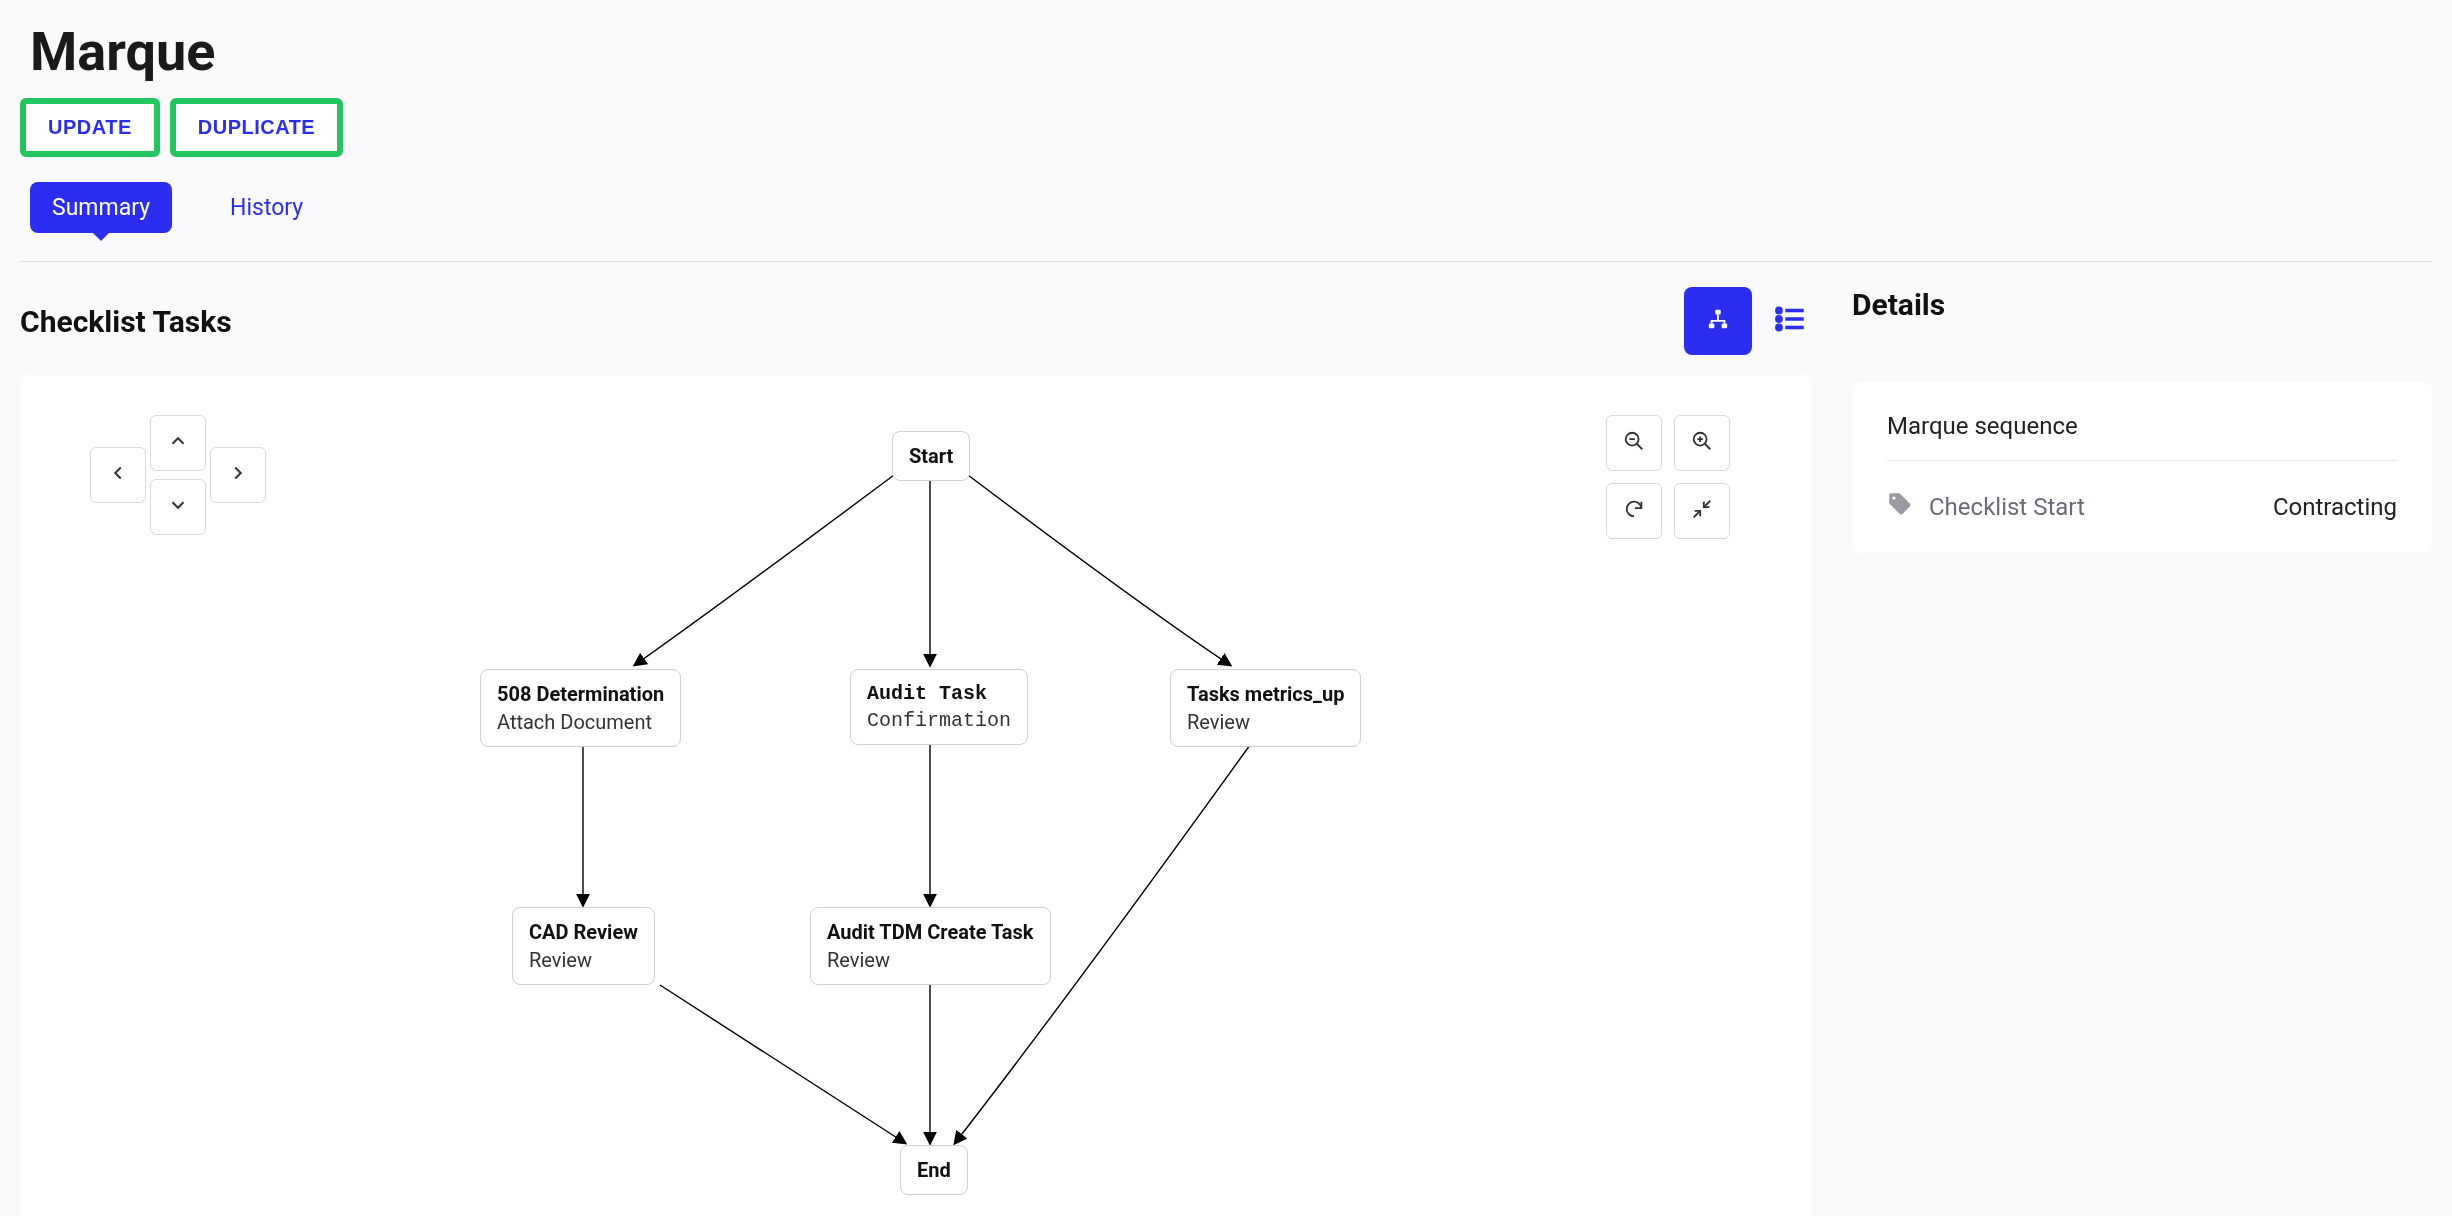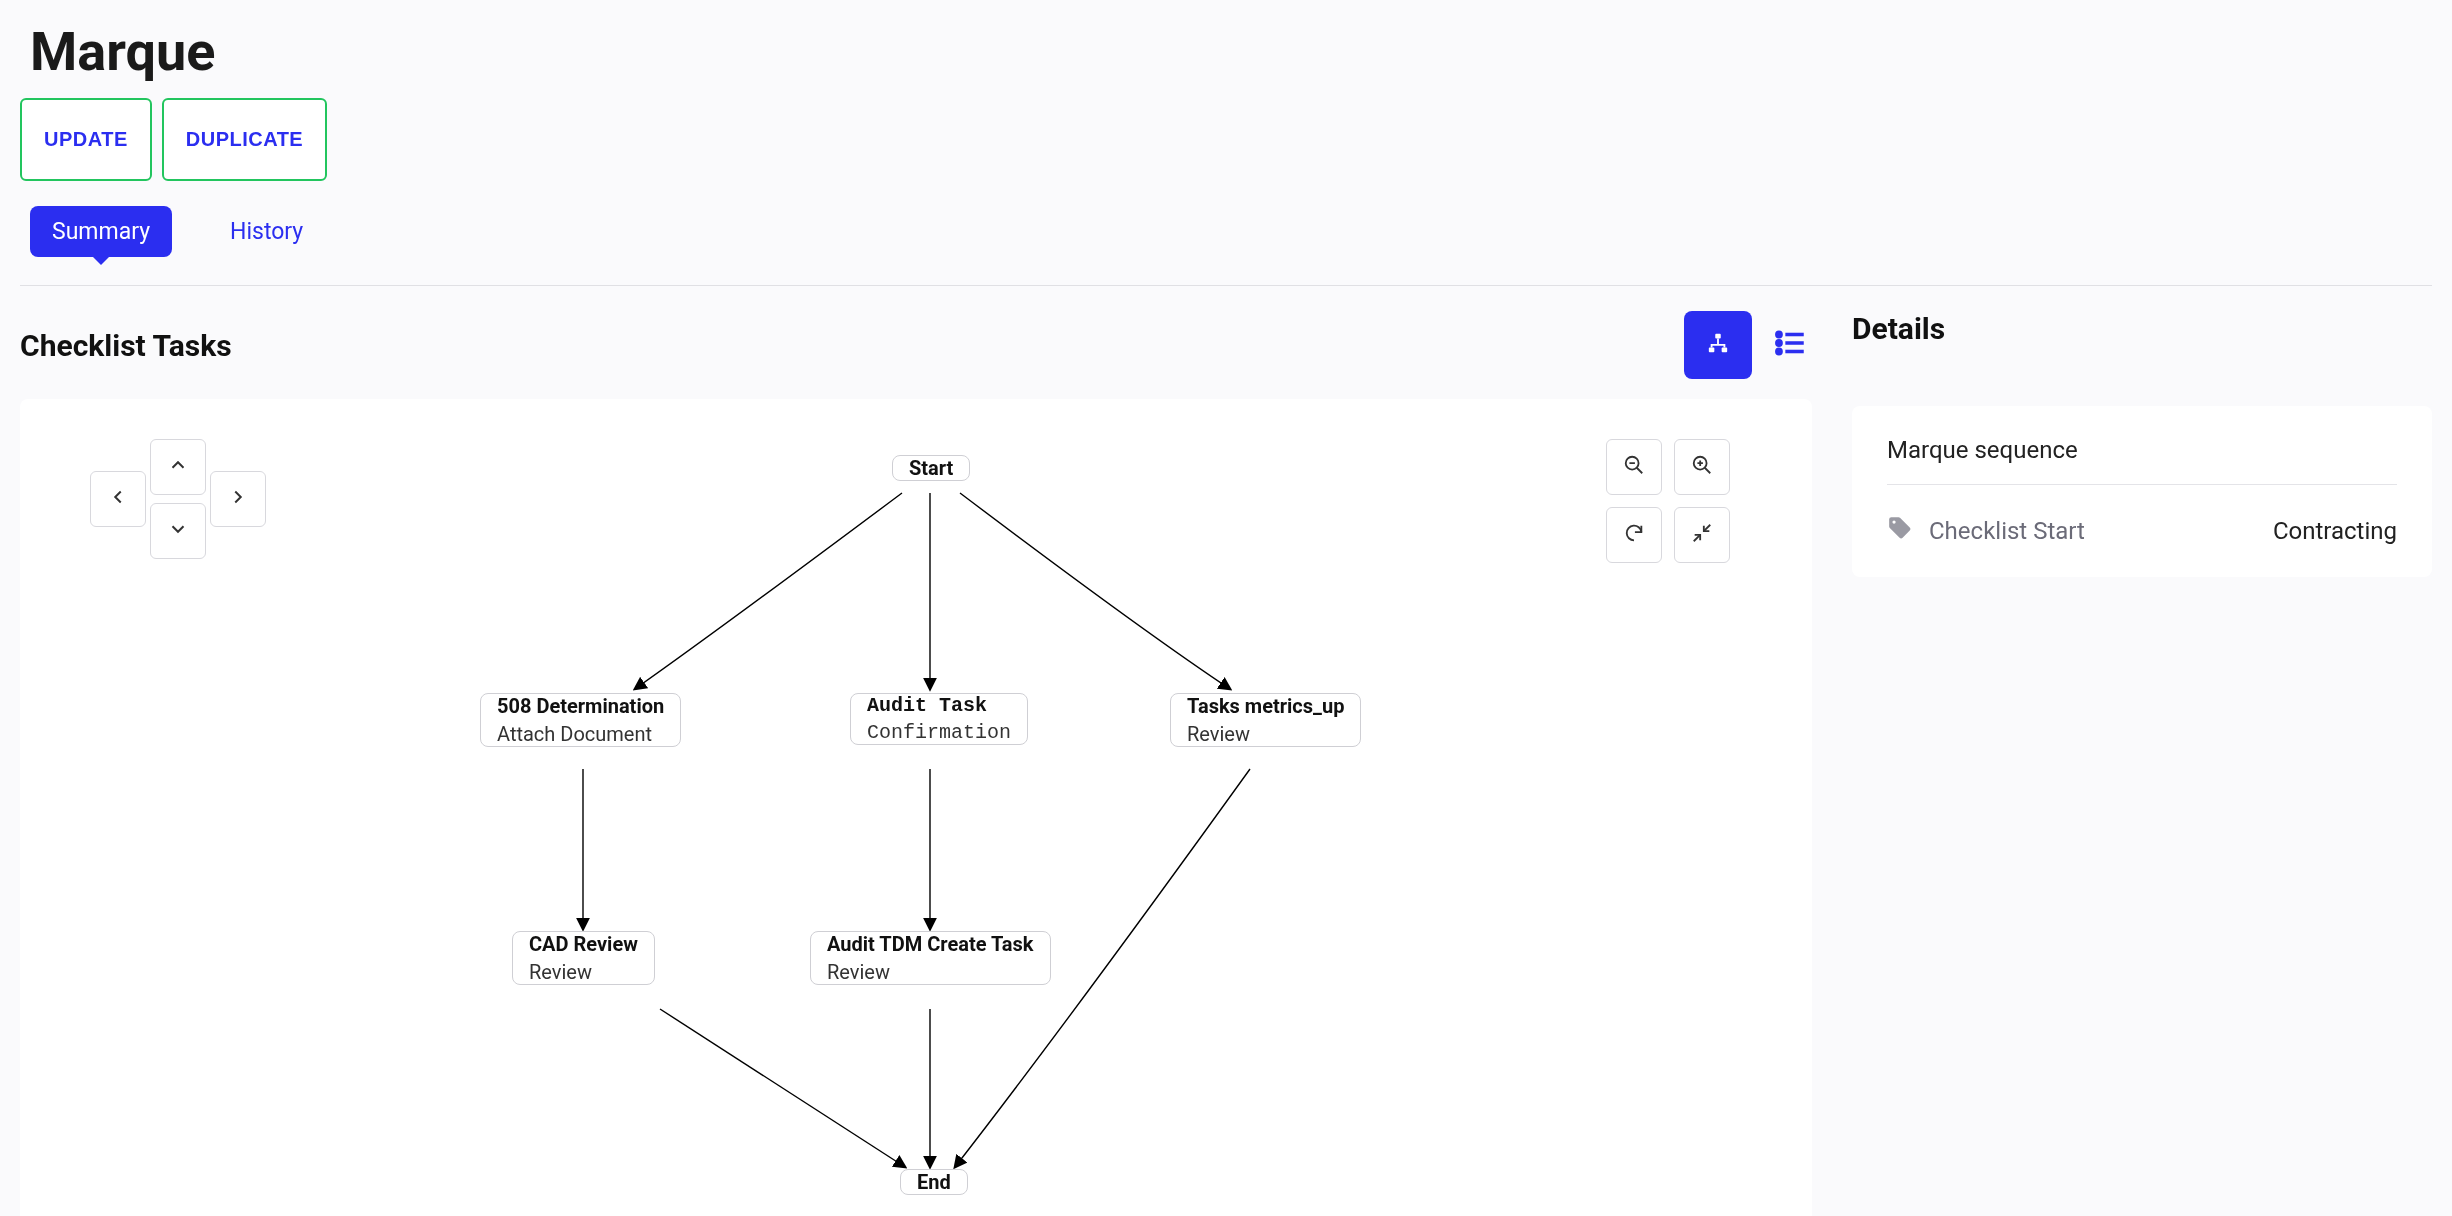--- a/index.html
+++ b/index.html
@@ -9,27 +9,27 @@
   color: #111;
   width: 2452px;
   height: 1216px;
   overflow: hidden;
 }
 .wrap { padding: 20px; }
 .header { display: flex; align-items: flex-start; justify-content: space-between; flex-direction: column; }
 .title { font-size: 54px; font-weight: 700; color: #1a1a1a; margin-left: 10px; }
 .actions { display: flex; gap: 10px; margin-top: 15px; }
 .btn-outline {
-  border: 2px solid #22c55e;
+  border: 6px solid #22c55e;
   color: #2b2ef0;
   background: #fff;
   font-size: 20px;
   font-weight: 600;
   letter-spacing: .5px;
-  padding: 28px 22px;
+  padding: 12px 22px;
   border-radius: 6px;
   cursor: pointer;
 }
 .tabs { display: flex; gap: 36px; align-items: center; margin: 25px 0 0 10px; }
 .tab {
   font-size: 23px;
   padding: 12px 22px;
   border-radius: 8px;
   color: #2b2ef0;
   cursor: pointer;
@@ -79,21 +79,21 @@
 .sq-btn {
   width:56px; height:56px;
   background:#fff; border:1.5px solid #d8d8dd; border-radius:6px;
   display:flex; align-items:center; justify-content:center;
   cursor:pointer; color:#333;
 }
 .zoom-ctrls { position:absolute; top:40px; right:70px; display:flex; flex-wrap:wrap; gap:12px; width:136px; }
 .node {
   position:absolute;
   background:#fff; border:1.5px solid #cfcfd4; border-radius:8px;
-  padding:0 16px;
+  padding:12px 16px;
   font-size:18px;
   cursor:pointer;
 }
 .node .ntitle { font-weight:700; font-size:20px; }
 .node .ntype { color:#333; font-size:20px; margin-top:4px; }
 .edges { position:absolute; top:0; left:0; pointer-events:none; }
 .details-card { background:#fff; border-radius:8px; padding:30px 35px; margin-top:60px; }
 .details-title { font-size:24px; font-weight:400; color:#222; padding-bottom:20px; border-bottom:1.5px solid #e4e4e8; }
 .detail-row { display:flex; align-items:center; justify-content:space-between; margin-top:30px; }
 .detail-label { display:flex; align-items:center; gap:16px; color:#6b6b78; font-size:24px; }

